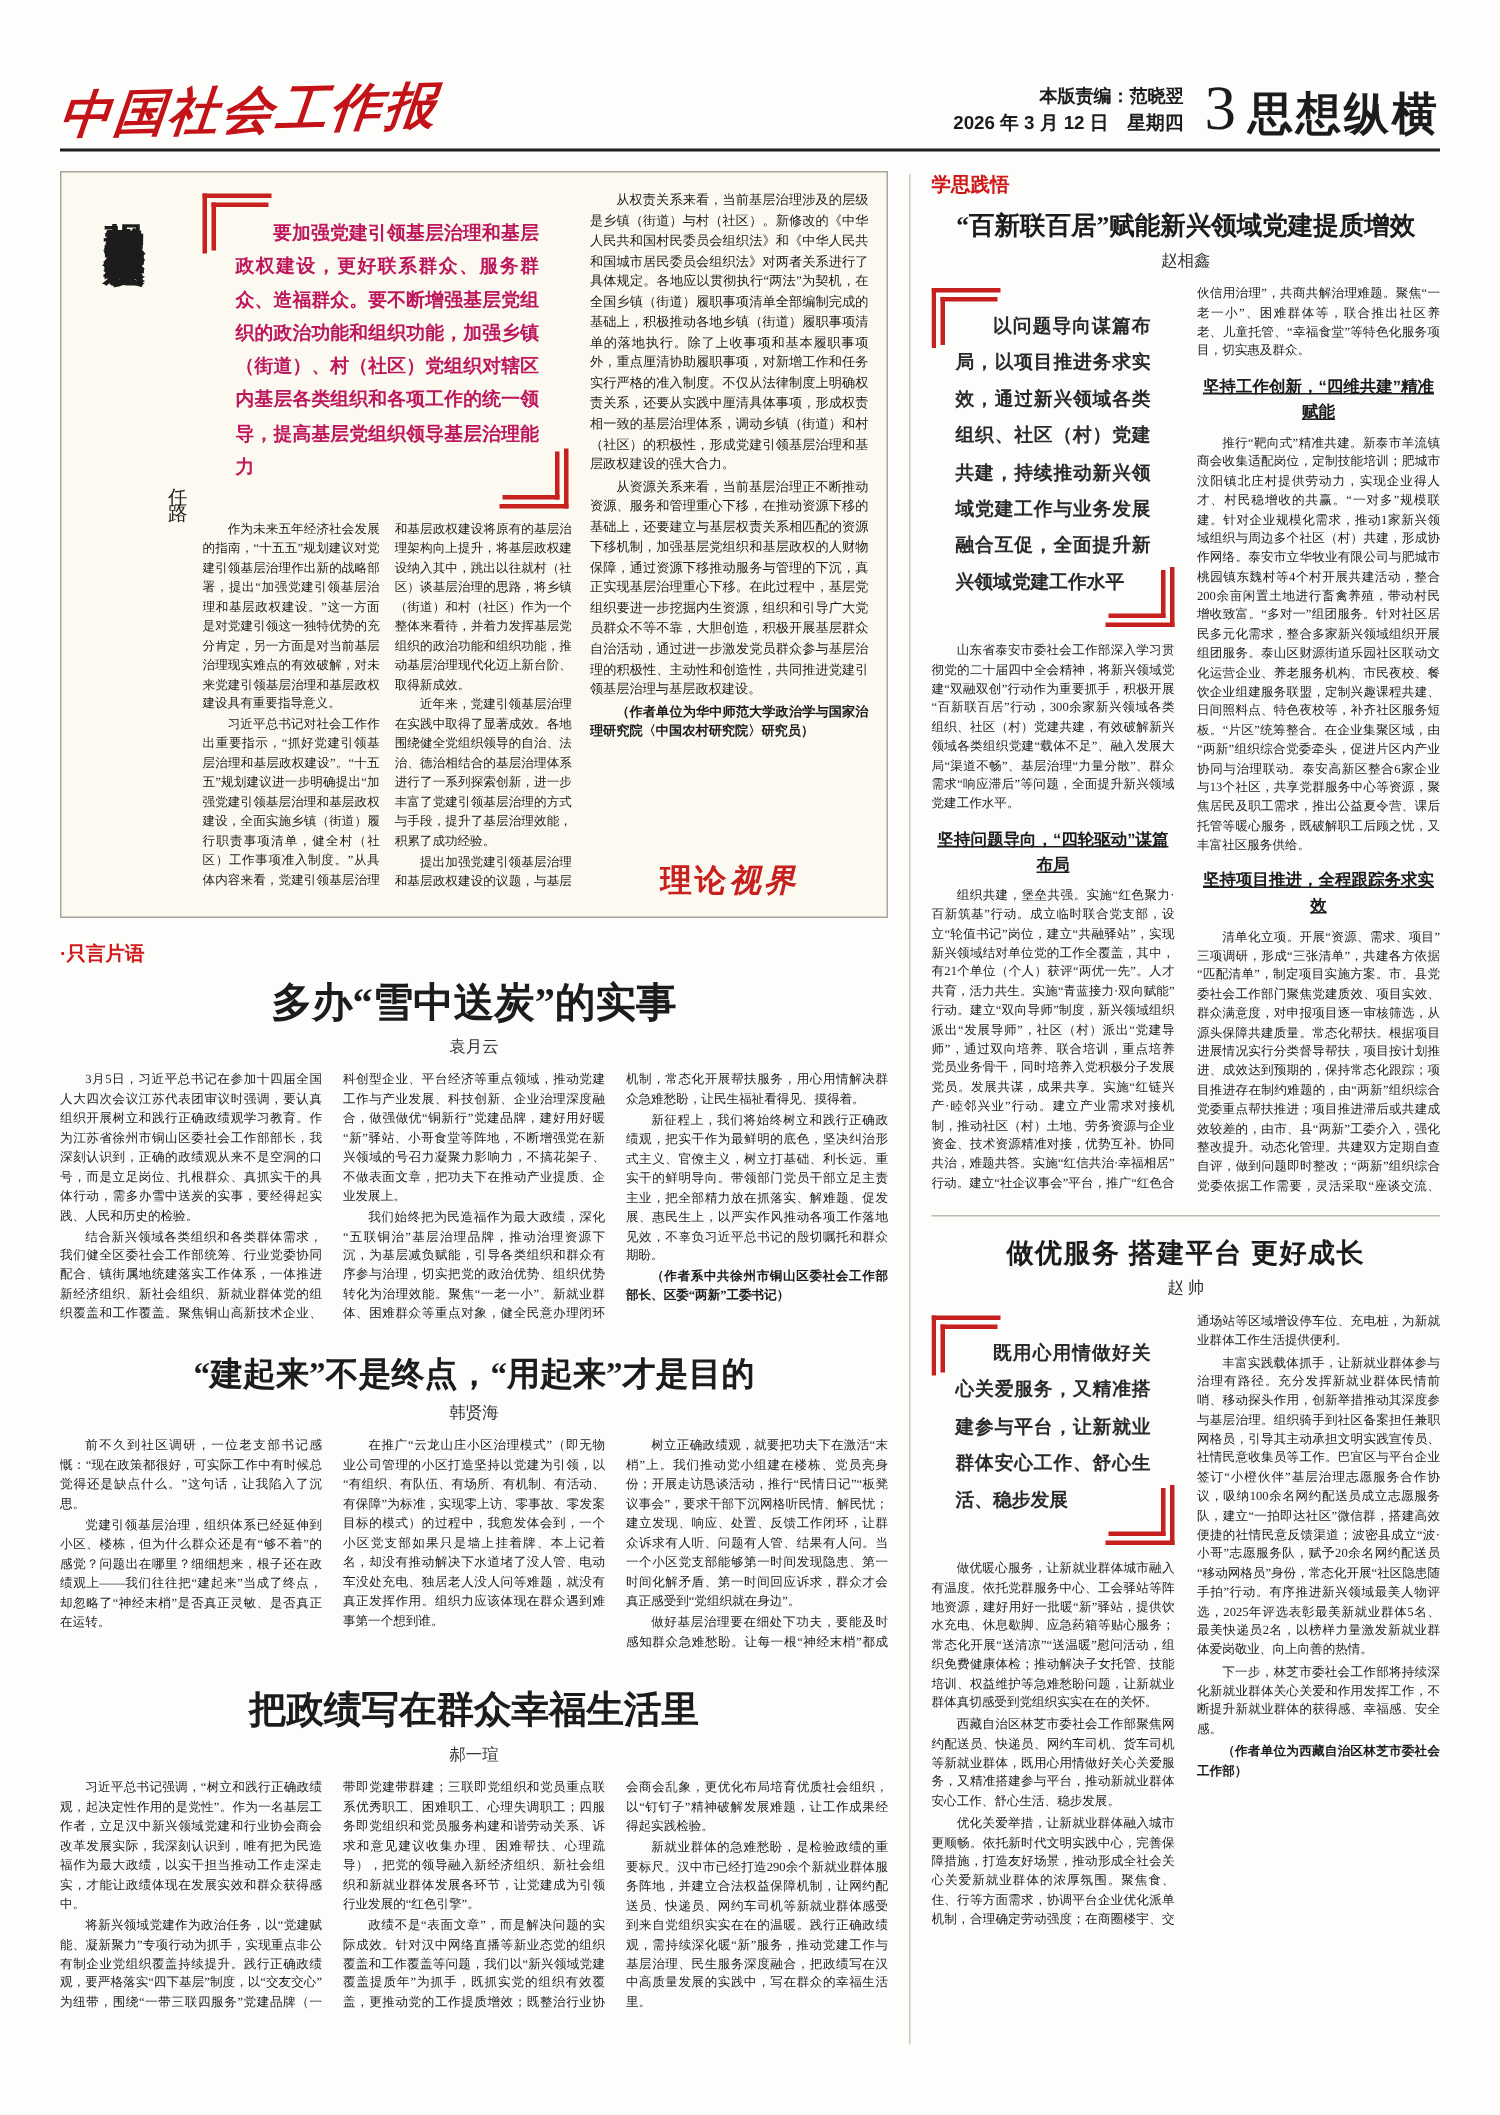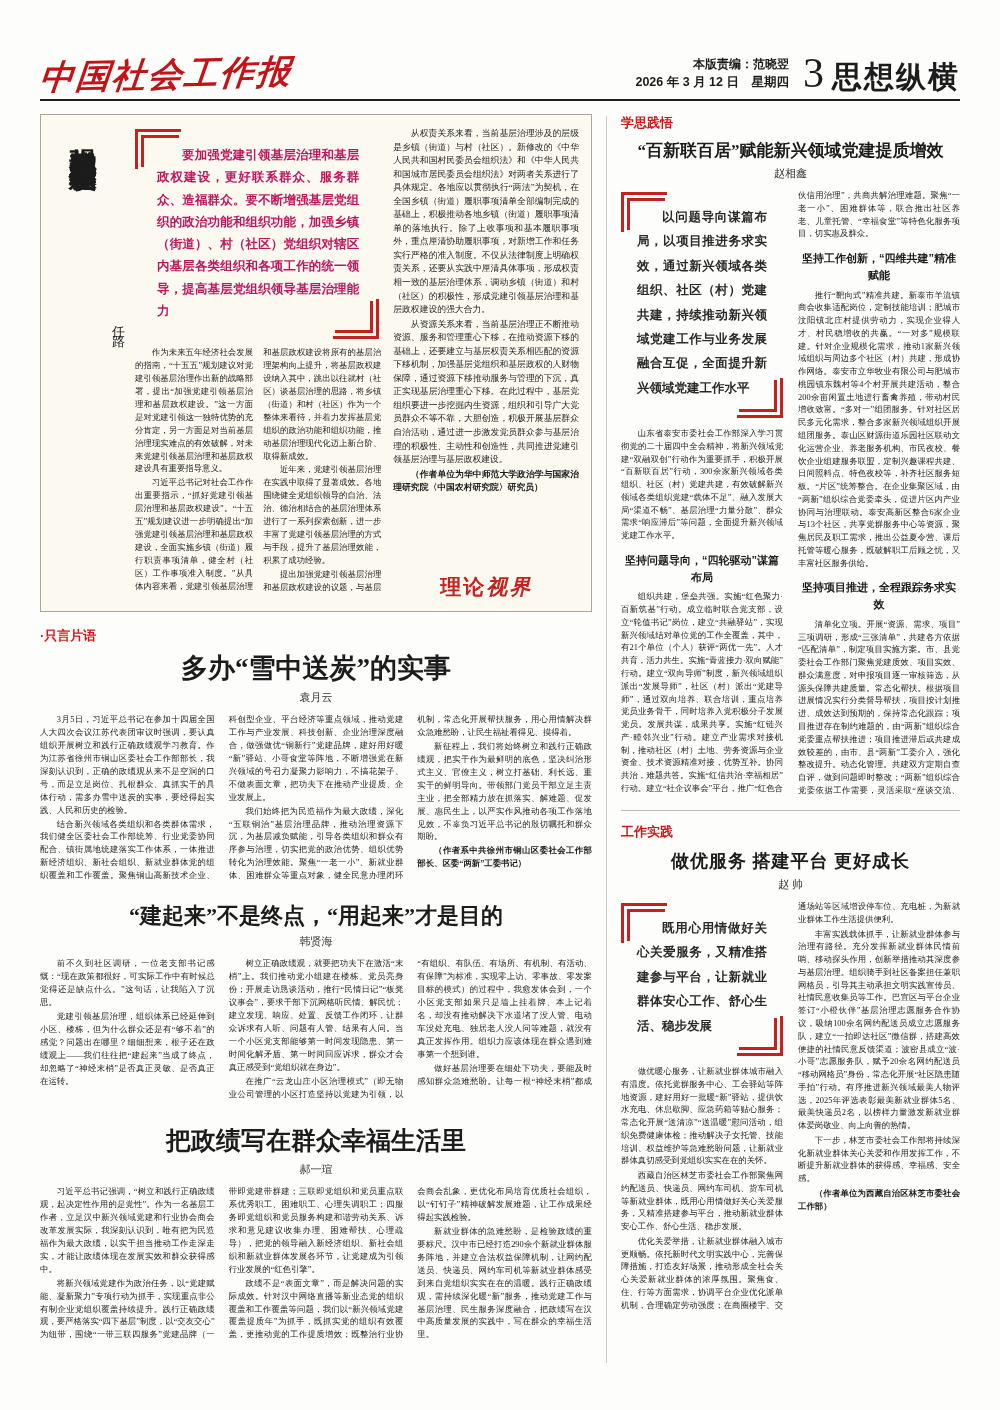--- a/index.html
+++ b/index.html
@@ -57,21 +57,21 @@
   
   .r-headline{font-size:17px;font-weight:bold;text-align:center;line-height:1.3;margin:4px 0 2px;}
   .r-headline2{font-size:18px;font-weight:bold;text-align:center;letter-spacing:1px;margin:6px 0 2px;}
   .r-byline{text-align:center;font-size:11px;color:#333;margin:4px 0 9px;}
   .r-cols{columns:2;column-gap:15px;column-fill:auto;height:608px;overflow:hidden;
           font-size:8.4px;line-height:1.52;text-align:justify;}
   .r-cols2{columns:2;column-gap:15px;column-fill:auto;height:434px;overflow:hidden;
            font-size:8.4px;line-height:1.52;text-align:justify;}
   .r-cols p,.r-cols2 p{margin:0 0 2px;text-indent:2em;}
   .sub-head{font-weight:bold;font-size:11px;text-align:center;text-indent:0 !important;
-            margin:9px 0 6px !important;font-family:"Liberation Sans",sans-serif;}
+            margin:9px 0 6px !important;font-family:"Liberation Sans",sans-serif;text-decoration:underline;}
   .r-quote{position:relative;padding:13px 16px 18px 16px;margin:2px 0 10px;break-inside:avoid;}
   .r-quote p{font-family:"Liberation Sans",sans-serif;font-weight:bold;font-size:12.5px;line-height:1.95;
              margin:0;text-indent:2em;color:#2a2a2a;}
   .r-divider{border:none;border-top:1px solid #b9b9b5;margin:12px 0 12px;}
 </style>
 </head>
 <body>
 
 <div class="header">
   <div class="masthead">中国社会工作报</div>
@@ -138,22 +138,22 @@
         <p class="attribution">（作者系中共徐州市铜山区委社会工作部部长、区委“两新”工委书记）</p>
       </div>
     </div>
 
     <div class="mid-article">
       <div class="mid-title mt2">“建起来”不是终点，“用起来”才是目的</div>
       <div class="mid-byline">韩贤海</div>
       <div class="mid-body body-text h-a2">
         <p>前不久到社区调研，一位老支部书记感慨：“现在政策都很好，可实际工作中有时候总觉得还是缺点什么。”这句话，让我陷入了沉思。</p>
         <p>党建引领基层治理，组织体系已经延伸到小区、楼栋，但为什么群众还是有“够不着”的感觉？问题出在哪里？细细想来，根子还在政绩观上——我们往往把“建起来”当成了终点，却忽略了“神经末梢”是否真正灵敏、是否真正在运转。</p>
+        <p>在推广“云龙山庄小区治理模式”（即无物业公司管理的小区打造坚持以党建为引领，以“有组织、有队伍、有场所、有机制、有活动、有保障”为标准，实现零上访、零事故、零发案目标的模式）的过程中，我愈发体会到，一个小区党支部如果只是墙上挂着牌、本上记着名，却没有推动解决下水道堵了没人管、电动车没处充电、独居老人没人问等难题，就没有真正发挥作用。组织力应该体现在群众遇到难事第一个想到谁。</p>
         <p>树立正确政绩观，就要把功夫下在激活“末梢”上。我们推动党小组建在楼栋、党员亮身份；开展走访恳谈活动，推行“民情日记”“板凳议事会”，要求干部下沉网格听民情、解民忧；建立发现、响应、处置、反馈工作闭环，让群众诉求有人听、问题有人管、结果有人问。当一个小区党支部能够第一时间发现隐患、第一时间化解矛盾、第一时间回应诉求，群众才会真正感受到“党组织就在身边”。</p>
-        <p>在推广“云龙山庄小区治理模式”（即无物业公司管理的小区打造坚持以党建为引领，以“有组织、有队伍、有场所、有机制、有活动、有保障”为标准，实现零上访、零事故、零发案目标的模式）的过程中，我愈发体会到，一个小区党支部如果只是墙上挂着牌、本上记着名，却没有推动解决下水道堵了没人管、电动车没处充电、独居老人没人问等难题，就没有真正发挥作用。组织力应该体现在群众遇到难事第一个想到谁。</p>
         <p>做好基层治理要在细处下功夫，要能及时感知群众急难愁盼。让每一根“神经末梢”都成为灵敏的“治理前哨”，实打实的政绩，落在群众心坎上，才能筑牢党的执政根基。</p>
 
       </div>
     </div>
 
     <div class="mid-article">
       <div class="mid-title mt3">把政绩写在群众幸福生活里</div>
       <div class="mid-byline">郝一瑄</div>
       <div class="mid-body body-text h-a3">
         <p>习近平总书记强调，“树立和践行正确政绩观，起决定性作用的是党性”。作为一名基层工作者，立足汉中新兴领域党建和行业协会商会改革发展实际，我深刻认识到，唯有把为民造福作为最大政绩，以实干担当推动工作走深走实，才能让政绩体现在发展实效和群众获得感中。</p>
@@ -186,21 +186,20 @@
       <p>组织共建，堡垒共强。实施“红色聚力·百新筑基”行动。成立临时联合党支部，设立“轮值书记”岗位，建立“共融驿站”，实现新兴领域结对单位党的工作全覆盖，其中，有21个单位（个人）获评“两优一先”。人才共育，活力共生。实施“青蓝接力·双向赋能”行动。建立“双向导师”制度，新兴领域组织派出“发展导师”，社区（村）派出“党建导师”，通过双向培养、联合培训，重点培养党员业务骨干，同时培养入党积极分子发展党员。发展共谋，成果共享。实施“红链兴产·睦邻兴业”行动。建立产业需求对接机制，推动社区（村）土地、劳务资源与企业资金、技术资源精准对接，优势互补。协同共治，难题共答。实施“红信共治·幸福相居”行动。建立“社企议事会”平台，推广“红色合伙信用治理”，共商共解治理难题。聚焦“一老一小”、困难群体等，联合推出社区养老、儿童托管、“幸福食堂”等特色化服务项目，切实惠及群众。</p>
       <p class="sub-head">坚持工作创新，“四维共建”精准赋能</p>
       <p>推行“靶向式”精准共建。新泰市羊流镇商会收集适配岗位，定制技能培训；肥城市汶阳镇北庄村提供劳动力，实现企业得人才、村民稳增收的共赢。“一对多”规模联建。针对企业规模化需求，推动1家新兴领域组织与周边多个社区（村）共建，形成协作网络。泰安市立华牧业有限公司与肥城市桃园镇东魏村等4个村开展共建活动，整合200余亩闲置土地进行畜禽养殖，带动村民增收致富。“多对一”组团服务。针对社区居民多元化需求，整合多家新兴领域组织开展组团服务。泰山区财源街道乐园社区联动文化运营企业、养老服务机构、市民夜校、餐饮企业组建服务联盟，定制兴趣课程共建、日间照料点、特色夜校等，补齐社区服务短板。“片区”统筹整合。在企业集聚区域，由“两新”组织综合党委牵头，促进片区内产业协同与治理联动。泰安高新区整合6家企业与13个社区，共享党群服务中心等资源，聚焦居民及职工需求，推出公益夏令营、课后托管等暖心服务，既破解职工后顾之忧，又丰富社区服务供给。</p>
       <p class="sub-head">坚持项目推进，全程跟踪务求实效</p>
       <p>清单化立项。开展“资源、需求、项目”三项调研，形成“三张清单”，共建各方依据“匹配清单”，制定项目实施方案。市、县党委社会工作部门聚焦党建质效、项目实效、群众满意度，对申报项目逐一审核筛选，从源头保障共建质量。常态化帮扶。根据项目进展情况实行分类督导帮扶，项目按计划推进、成效达到预期的，保持常态化跟踪；项目推进存在制约难题的，由“两新”组织综合党委重点帮扶推进；项目推进滞后或共建成效较差的，由市、县“两新”工委介入，强化整改提升。动态化管理。共建双方定期自查自评，做到问题即时整改；“两新”组织综合党委依据工作需要，灵活采取“座谈交流、查看现场、走访群众”等方式，对共建项目开展综合检验；市、县“两新”工委每年以“四不两直”方式开展全覆盖调研，全面掌握共建成效。</p>
 
     </div>
 
     <hr class="r-divider">
 
-    <div class="red-label">工作实践</div>
     <div class="r-headline2">做优服务 搭建平台 更好成长</div>
     <div class="r-byline">赵 帅</div>
 
     <div class="r-cols2">
       <div class="r-quote">
         <span class="br br-tl"></span>
         <span class="br br-tl inner"></span>
         <span class="br br-br"></span>
         <span class="br br-br inner"></span>
         <p>既用心用情做好关心关爱服务，又精准搭建参与平台，让新就业群体安心工作、舒心生活、稳步发展</p>

